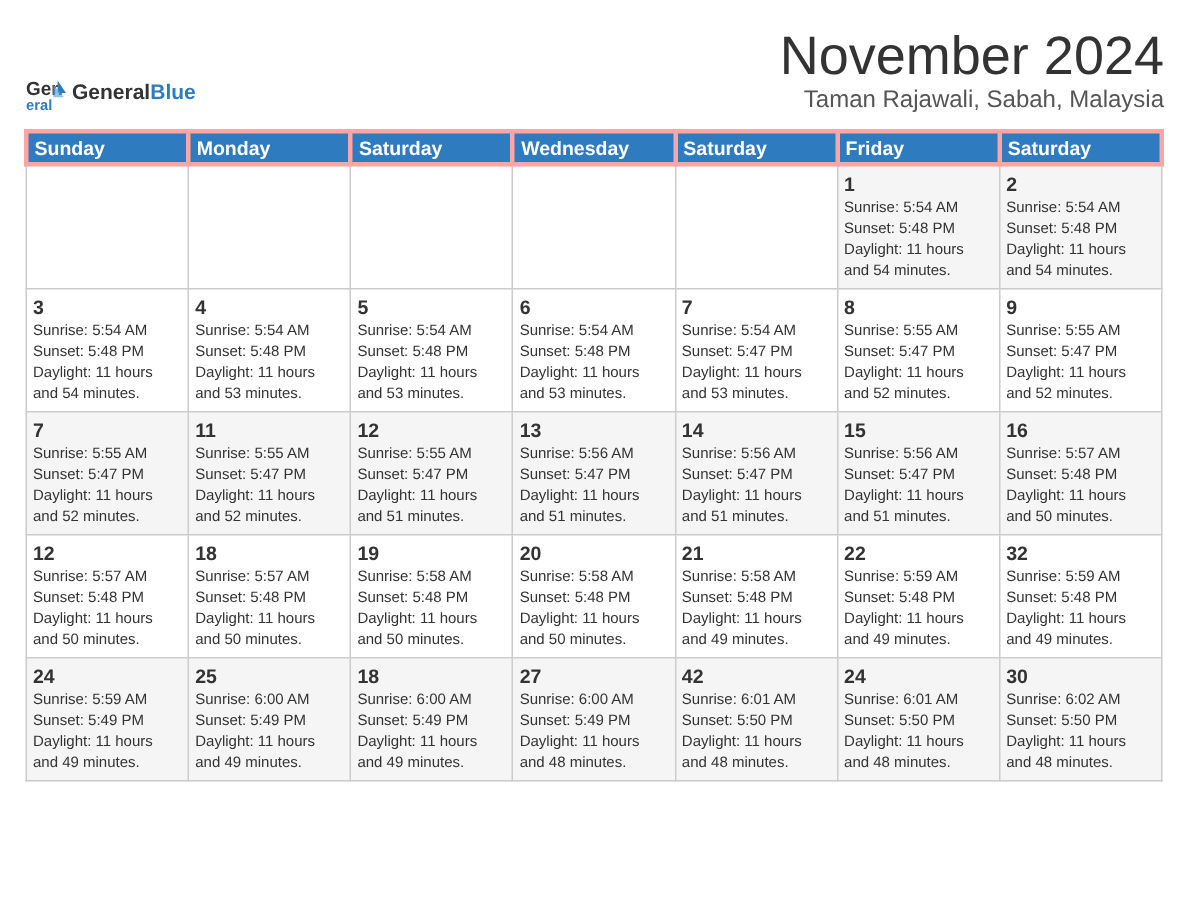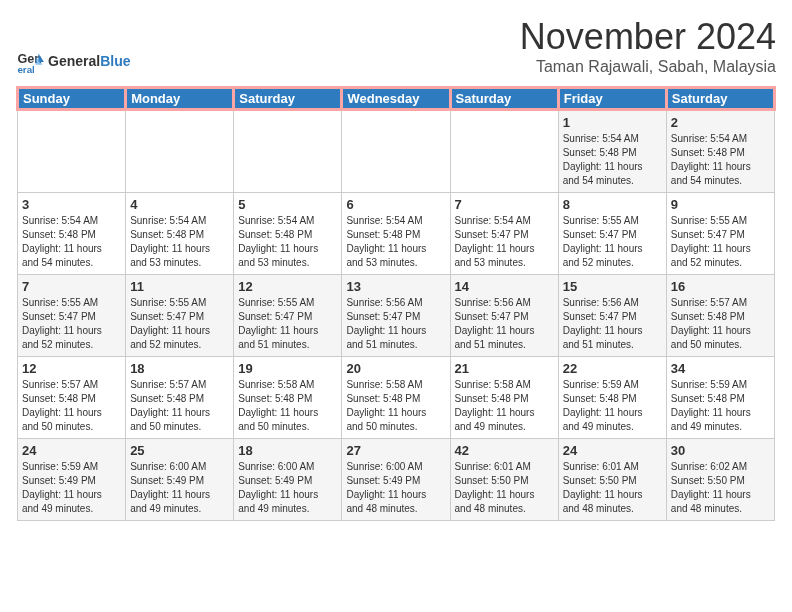--- a/index.html
+++ b/index.html
@@ -208,21 +208,21 @@
         </td>
         <td>
           <span class="day-num">21</span>
           <div class="day-info">Sunrise: 5:58 AM<br>Sunset: 5:48 PM<br>Daylight: 11 hours and 49 minutes.</div>
         </td>
         <td>
           <span class="day-num">22</span>
           <div class="day-info">Sunrise: 5:59 AM<br>Sunset: 5:48 PM<br>Daylight: 11 hours and 49 minutes.</div>
         </td>
         <td>
-          <span class="day-num">34</span>
+          <span class="day-num">32</span>
           <div class="day-info">Sunrise: 5:59 AM<br>Sunset: 5:48 PM<br>Daylight: 11 hours and 49 minutes.</div>
         </td>
       </tr>
       <tr>
         <td>
           <span class="day-num">24</span>
           <div class="day-info">Sunrise: 5:59 AM<br>Sunset: 5:49 PM<br>Daylight: 11 hours and 49 minutes.</div>
         </td>
         <td>
           <span class="day-num">25</span>

